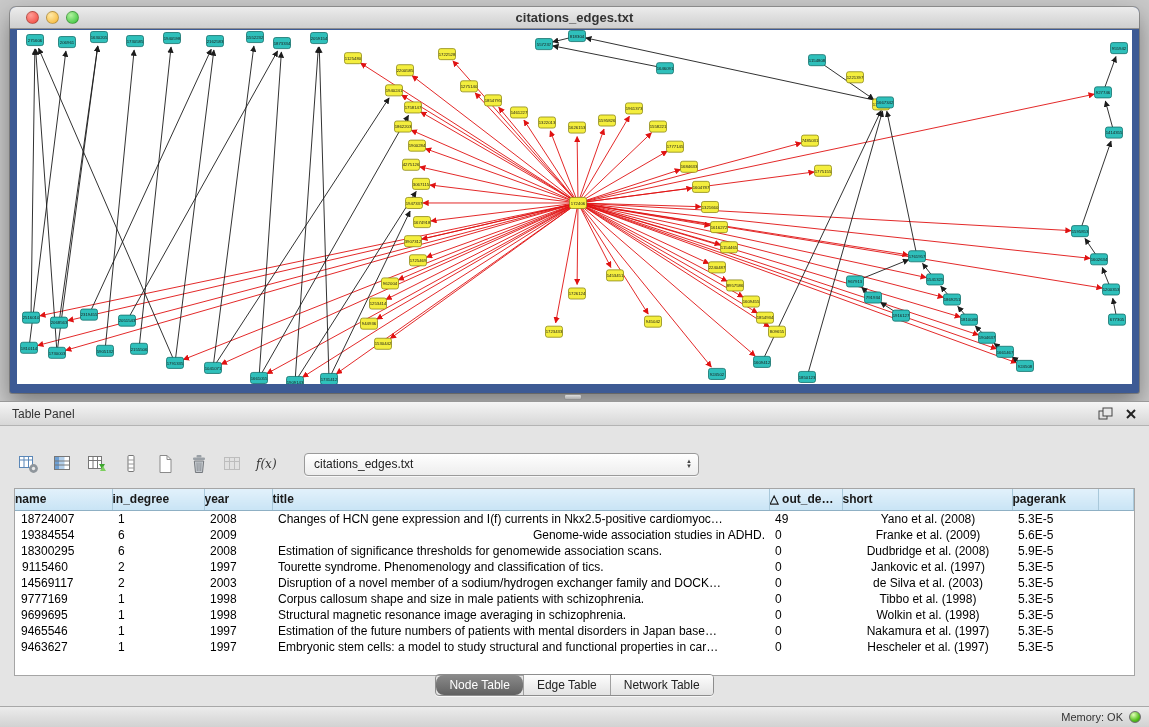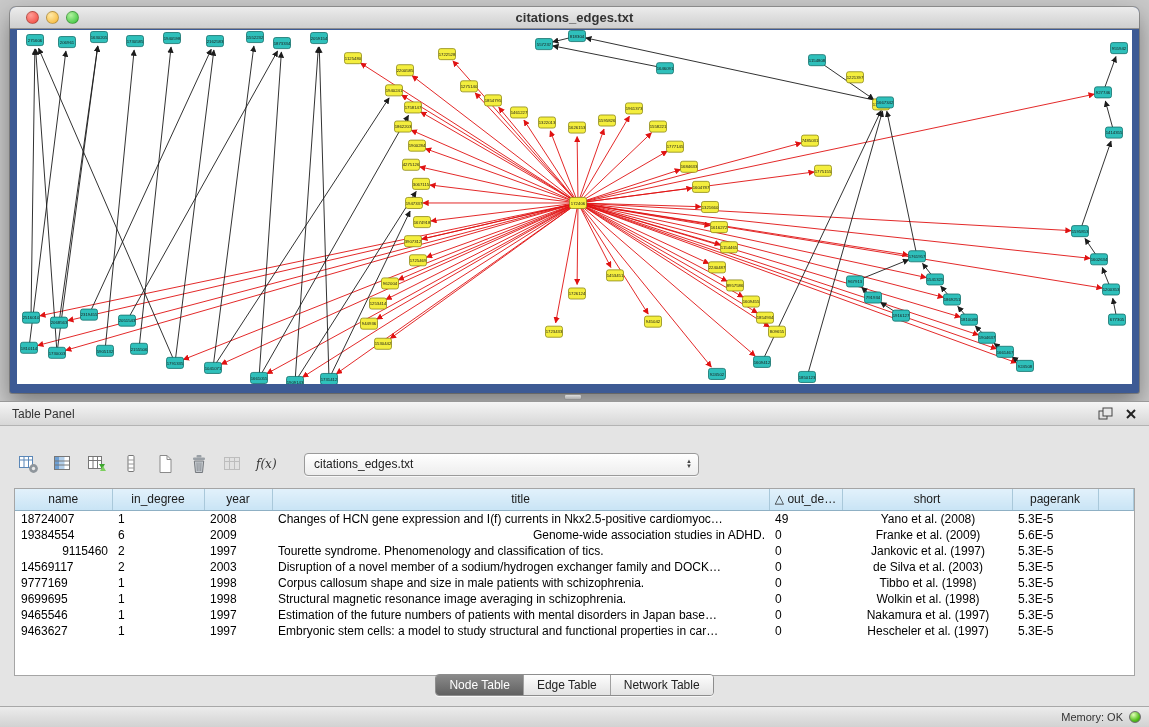--- a/index.html
+++ b/index.html
@@ -41,33 +41,33 @@
   .tbtn svg { display:block; }
   .combo { margin-left:18px; width:395px; height:23px; border:1px solid #9a9a9a; border-radius:4px;
     background:linear-gradient(#ffffff,#ededed); display:flex; align-items:center;
     font-size:12px; color:#222; padding-left:9px; box-shadow:0 1px 0 rgba(255,255,255,.7); }
   .combo .arrows { margin-left:auto; display:flex; flex-direction:column; font-size:6px;
     line-height:5px; color:#444; padding:0 6px; }
 
   .table-wrap { position:absolute; top:86px; left:14px; right:14px; height:188px;
     background:#fff; border:1px solid #a5a5a5; overflow:hidden; }
   table { border-collapse:collapse; table-layout:fixed; width:100%; }
-  th { height:21px; font-size:12px; font-weight:normal; color:#1a1a1a; text-align:center;
+  th { height:21px; font-size:12px; font-weight:bold; color:#1a1a1a; text-align:left;
     background:linear-gradient(#e2f1fb,#c9e4f5); border-right:1px solid #a9c8da;
     border-bottom:1px solid #8fb0c4; white-space:nowrap; overflow:hidden; }
   td { height:16px; font-size:12px; line-height:16px; color:#000; padding:0 4px 0 6px;
     white-space:nowrap; overflow:hidden; }
 
   .tabs-row { position:absolute; left:0; right:0; top:272px; display:flex; justify-content:center; }
   .seg { display:inline-flex; border:1px solid #8d8d8d; border-radius:4px; overflow:hidden;
     box-shadow:0 1px 0 rgba(255,255,255,.7); }
   .seg button { font-size:12px; font-family:"Liberation Sans",sans-serif; padding:3px 13px;
     border:none; border-left:1px solid #a0a0a0; background:linear-gradient(#fdfdfd,#e3e3e3); color:#222; }
   .seg button:first-child { border-left:none; }
-  .seg button.selected { background:linear-gradient(#8a8a8a,#616161); color:#fff; }
+  .seg button.selected { background:linear-gradient(#8a8a8a,#616161); color:#fff;border-radius:8px; }
 
   
   .status-bar { position:absolute; left:0; bottom:0; width:1149px; height:21px;
     background:linear-gradient(#ececec,#d2d2d2); border-top:1px solid #a8a8a8;
     display:flex; align-items:center; justify-content:flex-end; padding-right:8px; gap:6px;
     font-size:11px; color:#333; }
   .mem-dot { width:12px; height:12px; border-radius:50%; border:1px solid #6f6f6f;
     background:radial-gradient(circle at 35% 28%, #e2ffb9, #55c01d 60%, #2d8d0c); }
 </style>
 </head>
@@ -701,21 +701,31 @@
             <td style="text-align: left;">19384554</td>
             <td style="text-align: left;">6</td>
             <td style="text-align: left;">2009</td>
             <td style="text-align: right;">Genome-wide association studies in ADHD.</td>
             <td style="text-align: left;">0</td>
             <td style="text-align: center;">Franke et al. (2009)</td>
             <td style="text-align: left;">5.6E-5</td>
             <td></td>
           </tr>
           <tr>
-            <td style="text-align: right; padding-left: 7px;">9115460</td>
+            <td style="text-align: left;">18300295</td>
+            <td style="text-align: left;">6</td>
+            <td style="text-align: left;">2008</td>
+            <td style="text-align: left;">Estimation of significance thresholds for genomewide association scans.</td>
+            <td style="text-align: left;">0</td>
+            <td style="text-align: center;">Dudbridge et al. (2008)</td>
+            <td style="text-align: left;">5.9E-5</td>
+            <td></td>
+          </tr>
+          <tr>
+            <td style="text-align: left; padding-left: 7px;">9115460</td>
             <td style="text-align: left;">2</td>
             <td style="text-align: left;">1997</td>
             <td style="text-align: left; margin-left: 12px;">Tourette syndrome. Phenomenology and classification of tics.</td>
             <td style="text-align: left;">0</td>
             <td style="text-align: center;">Jankovic et al. (1997)</td>
             <td style="text-align: left;">5.3E-5</td>
             <td></td>
           </tr>
           <tr>
             <td style="text-align: left;">14569117</td>

